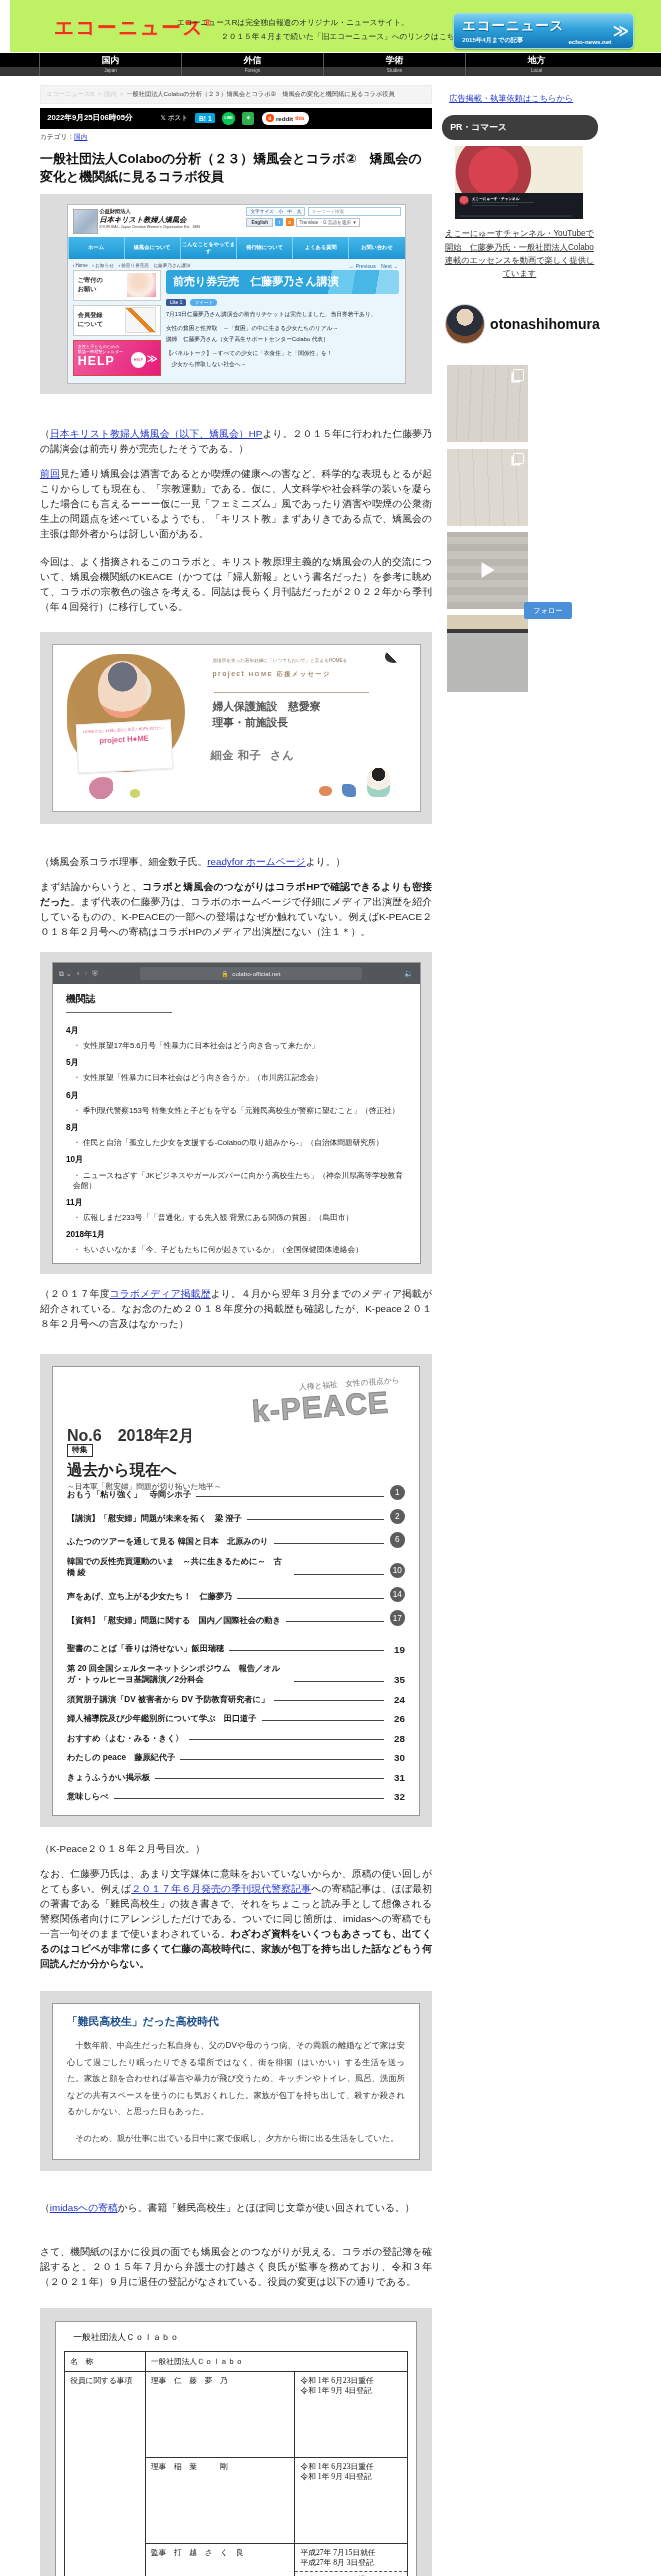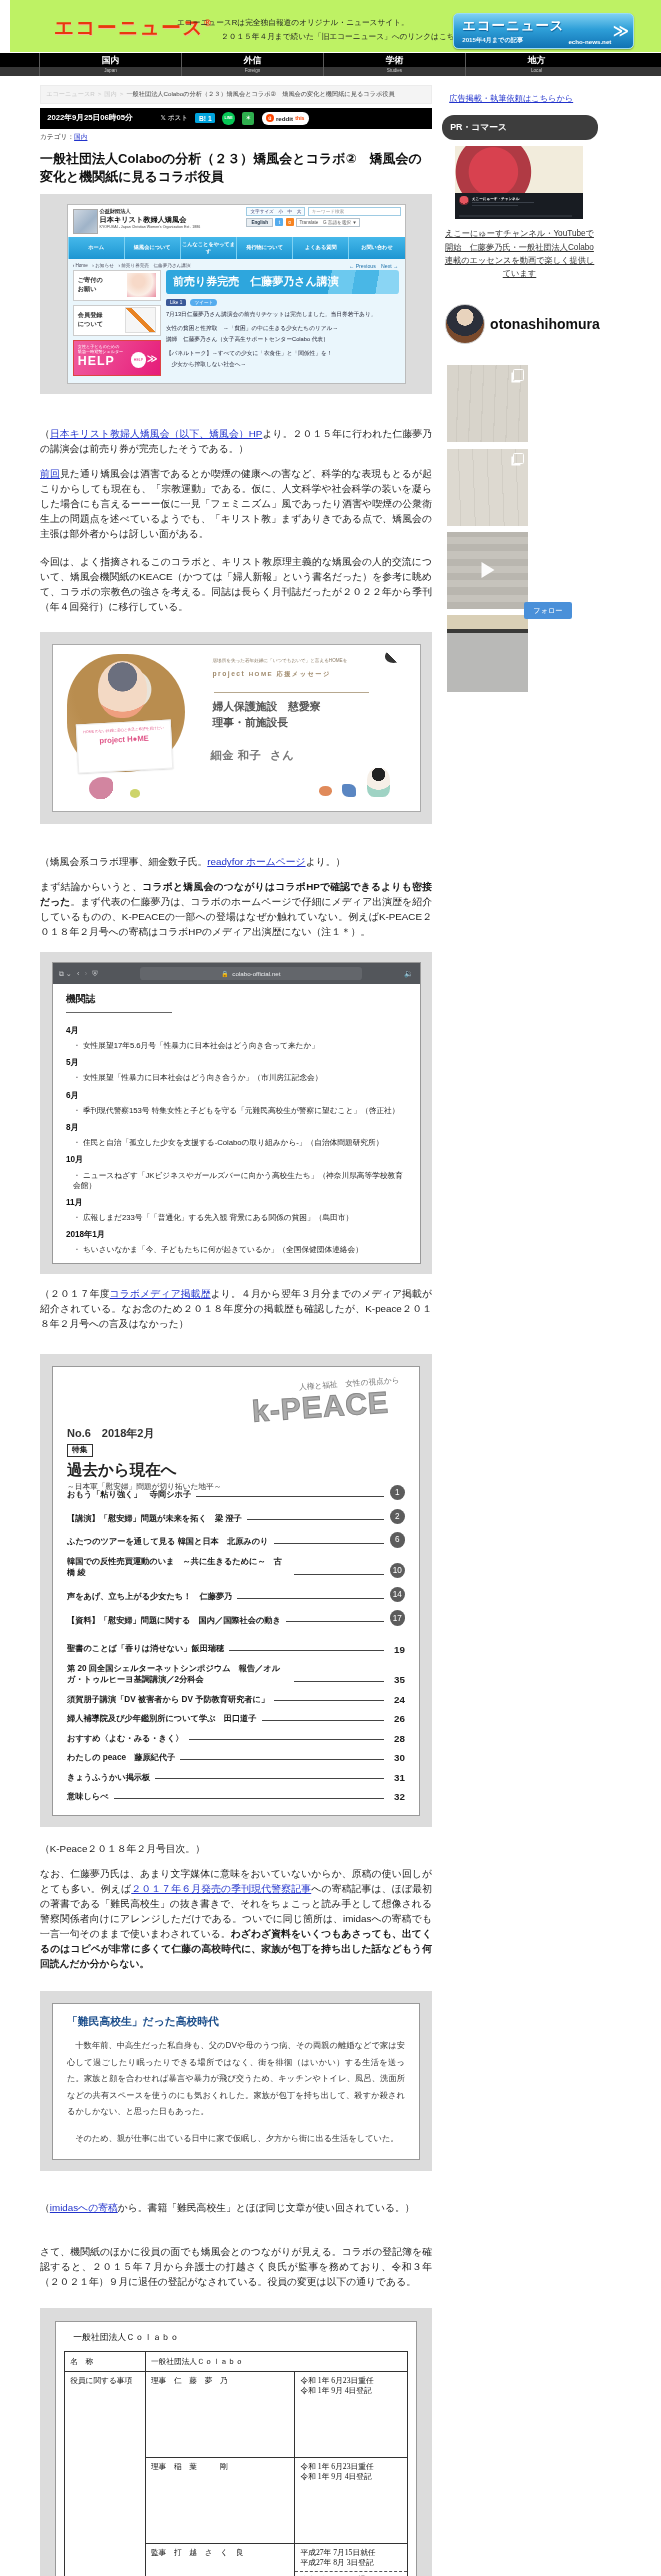--- a/index.html
+++ b/index.html
@@ -58,21 +58,21 @@
   .embed{background:#dcdcdc;}
   .inner{background:#fff;}
   
   .kyo{padding:10.3px 0;margin-bottom:32px;}
   .kyo .inner{width:337px;margin:0 auto;border:0.5px solid #bbb;}
   .kyo-h{height:32px;position:relative;}
   .kyo-seal{position:absolute;left:5.2px;top:4.1px;width:23px;height:23px;
             background:linear-gradient(135deg,#cfd8e2,#9fb3c8 60%,#c2cdd8);border:0.5px solid #aaa;}
   .kyo-org{position:absolute;left:32px;top:3.1px;}
   .kyo-org .o1{font-size:5.2px;font-weight:bold;color:#222;}
-  .kyo-org .o2{font-size:7.2px;font-weight:900;color:#111;}
+  .kyo-org .o2{font-size:7.2px;font-weight:900;color:#111;font-style:italic;}
   .kyo-org .o3{font-size:3.6px;color:#444;}
   .kyo-ctrl{position:absolute;right:3.1px;top:2.1px;width:155px;font-size:4.6px;}
   .kyo-ctrl .row{display:flex;gap:2.1px;margin-bottom:1.5px;align-items:center;}
   .pill{border:0.5px solid #9ecbe3;background:#f4fbff;padding:1px 3.1px;color:#336;}
   .sbox{border:0.5px solid #9ecbe3;background:#fff;padding:1px 3.1px;color:#999;flex:1;}
   .ebtn{background:#e9eef2;border:0.5px solid #b5c2cc;padding:1px 4.1px;font-weight:bold;color:#234;}
   .twic{width:8.2px;height:8.2px;background:#55acee;color:#fff;font-size:5.2px;text-align:center;line-height:8.2px;border-radius:1px;}
   .rssic{width:8.2px;height:8.2px;background:#f78422;color:#fff;font-size:5.2px;text-align:center;line-height:8.2px;border-radius:1px;}
   .gsel{border:0.5px solid #b5c2cc;background:#fff;padding:1px 2.6px;color:#555;}
   .kyo-nav{height:21.6px;display:flex;align-items:stretch;background:linear-gradient(#45b8ea,#1d96d2);}
@@ -136,21 +136,21 @@
   .mg-month{font-size:8.2px;font-weight:900;color:#111;margin:6.2px 0 5.2px;}
   .mg-item{font-size:7.7px;color:#222;margin:0 0 2.1px 7.2px;}
   .mg-item::before{content:"・ ";color:#555;}
   
   .kp{padding:11.3px 0;margin-bottom:14.4px;}
   .kp .inner{width:367px;margin:0 auto;border:0.5px solid #999;padding:10.3px 14.4px 12.4px;width:338px;}
   .kp-top{position:relative;height:108px;}
   .kp-arch{position:absolute;right:5.2px;top:2.1px;font-size:7.7px;color:#777;transform:rotate(-4deg);}
   .kp-logo{position:absolute;right:15.5px;top:13.4px;font-size:30px;font-weight:900;color:#aaa;
            -webkit-text-stroke:1px #888;letter-spacing:1px;transform:rotate(-4deg);}
-  .kp-issue{position:absolute;left:0;top:49px;font-size:11px;font-weight:bold;color:#333;text-align:center;}
+  .kp-issue{position:absolute;left:0;top:49px;font-size:16px;font-weight:bold;color:#333;text-align:center;}
   .kp-feat{position:absolute;left:0;top:67px;}
   .kp-feat .f0{display:inline-block;border:1px solid #333;padding:0.5px 4.1px;font-size:7.7px;font-weight:bold;}
   .kp-feat .f1{font-size:15.5px;font-weight:900;color:#222;margin-top:3.1px;}
   .kp-feat .f2{font-size:7.7px;color:#333;margin-top:1px;}
   .toc-row{display:flex;align-items:flex-end;margin:0 0 8.2px;font-size:8.2px;color:#1c1c1c;}
   .toc-row .tt{max-width:222px;font-weight:bold;line-height:11.3px;}
   .toc-row .lead{flex:1;border-bottom:1px solid #444;margin:0 5.2px 3.6px;}
   .cnum{min-width:15.5px;height:15.5px;border-radius:50%;background:#5c5c5c;color:#fff;font-size:8.2px;
         display:flex;align-items:center;justify-content:center;}
   .pnum{font-size:9.8px;font-weight:bold;color:#222;min-width:15.5px;text-align:right;}

